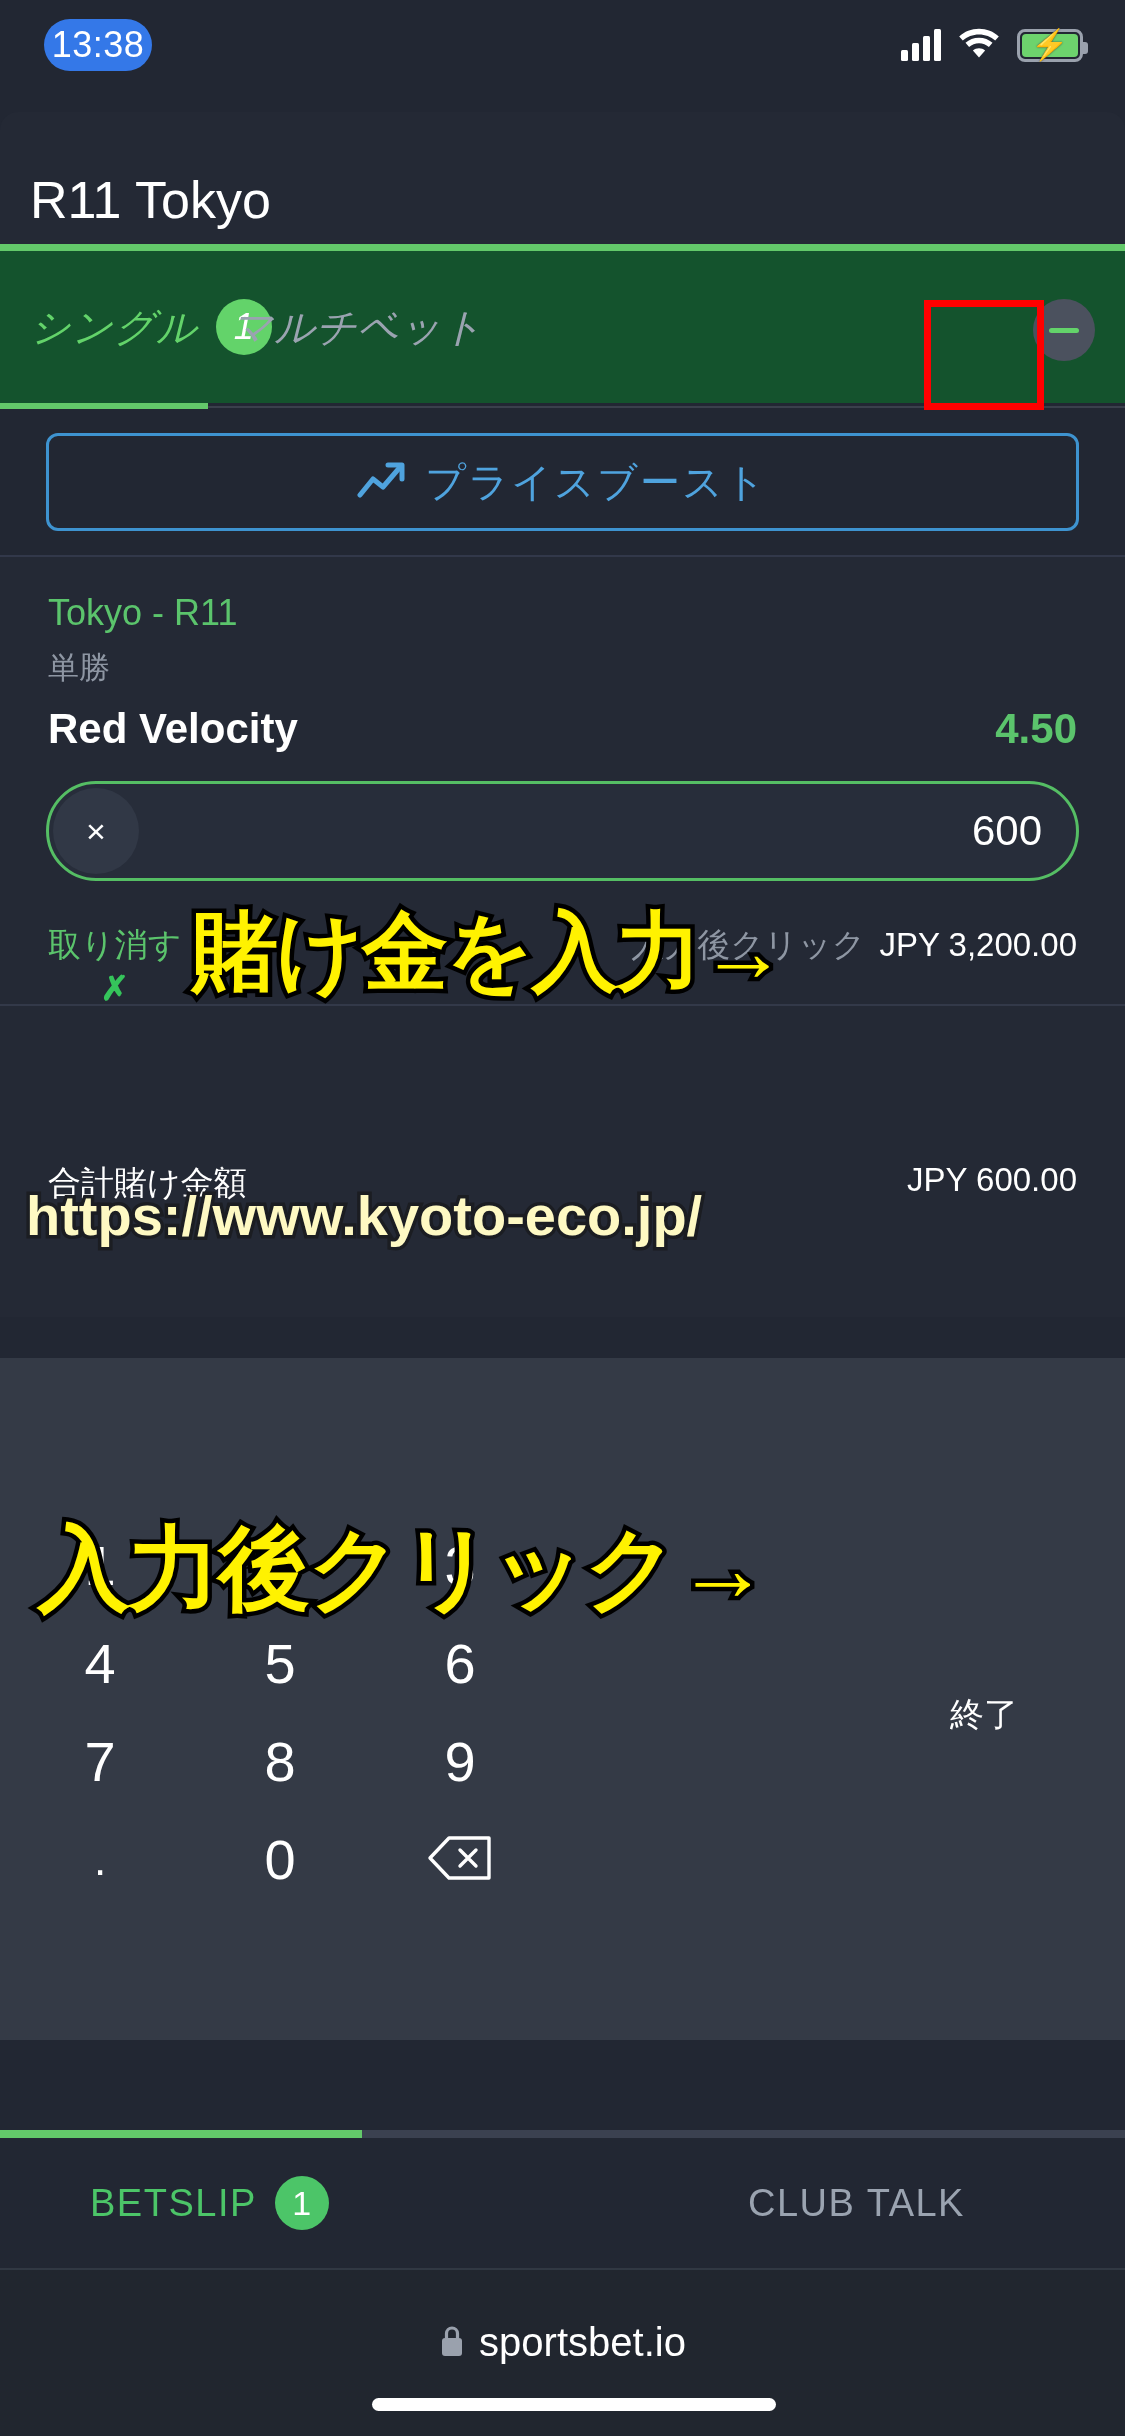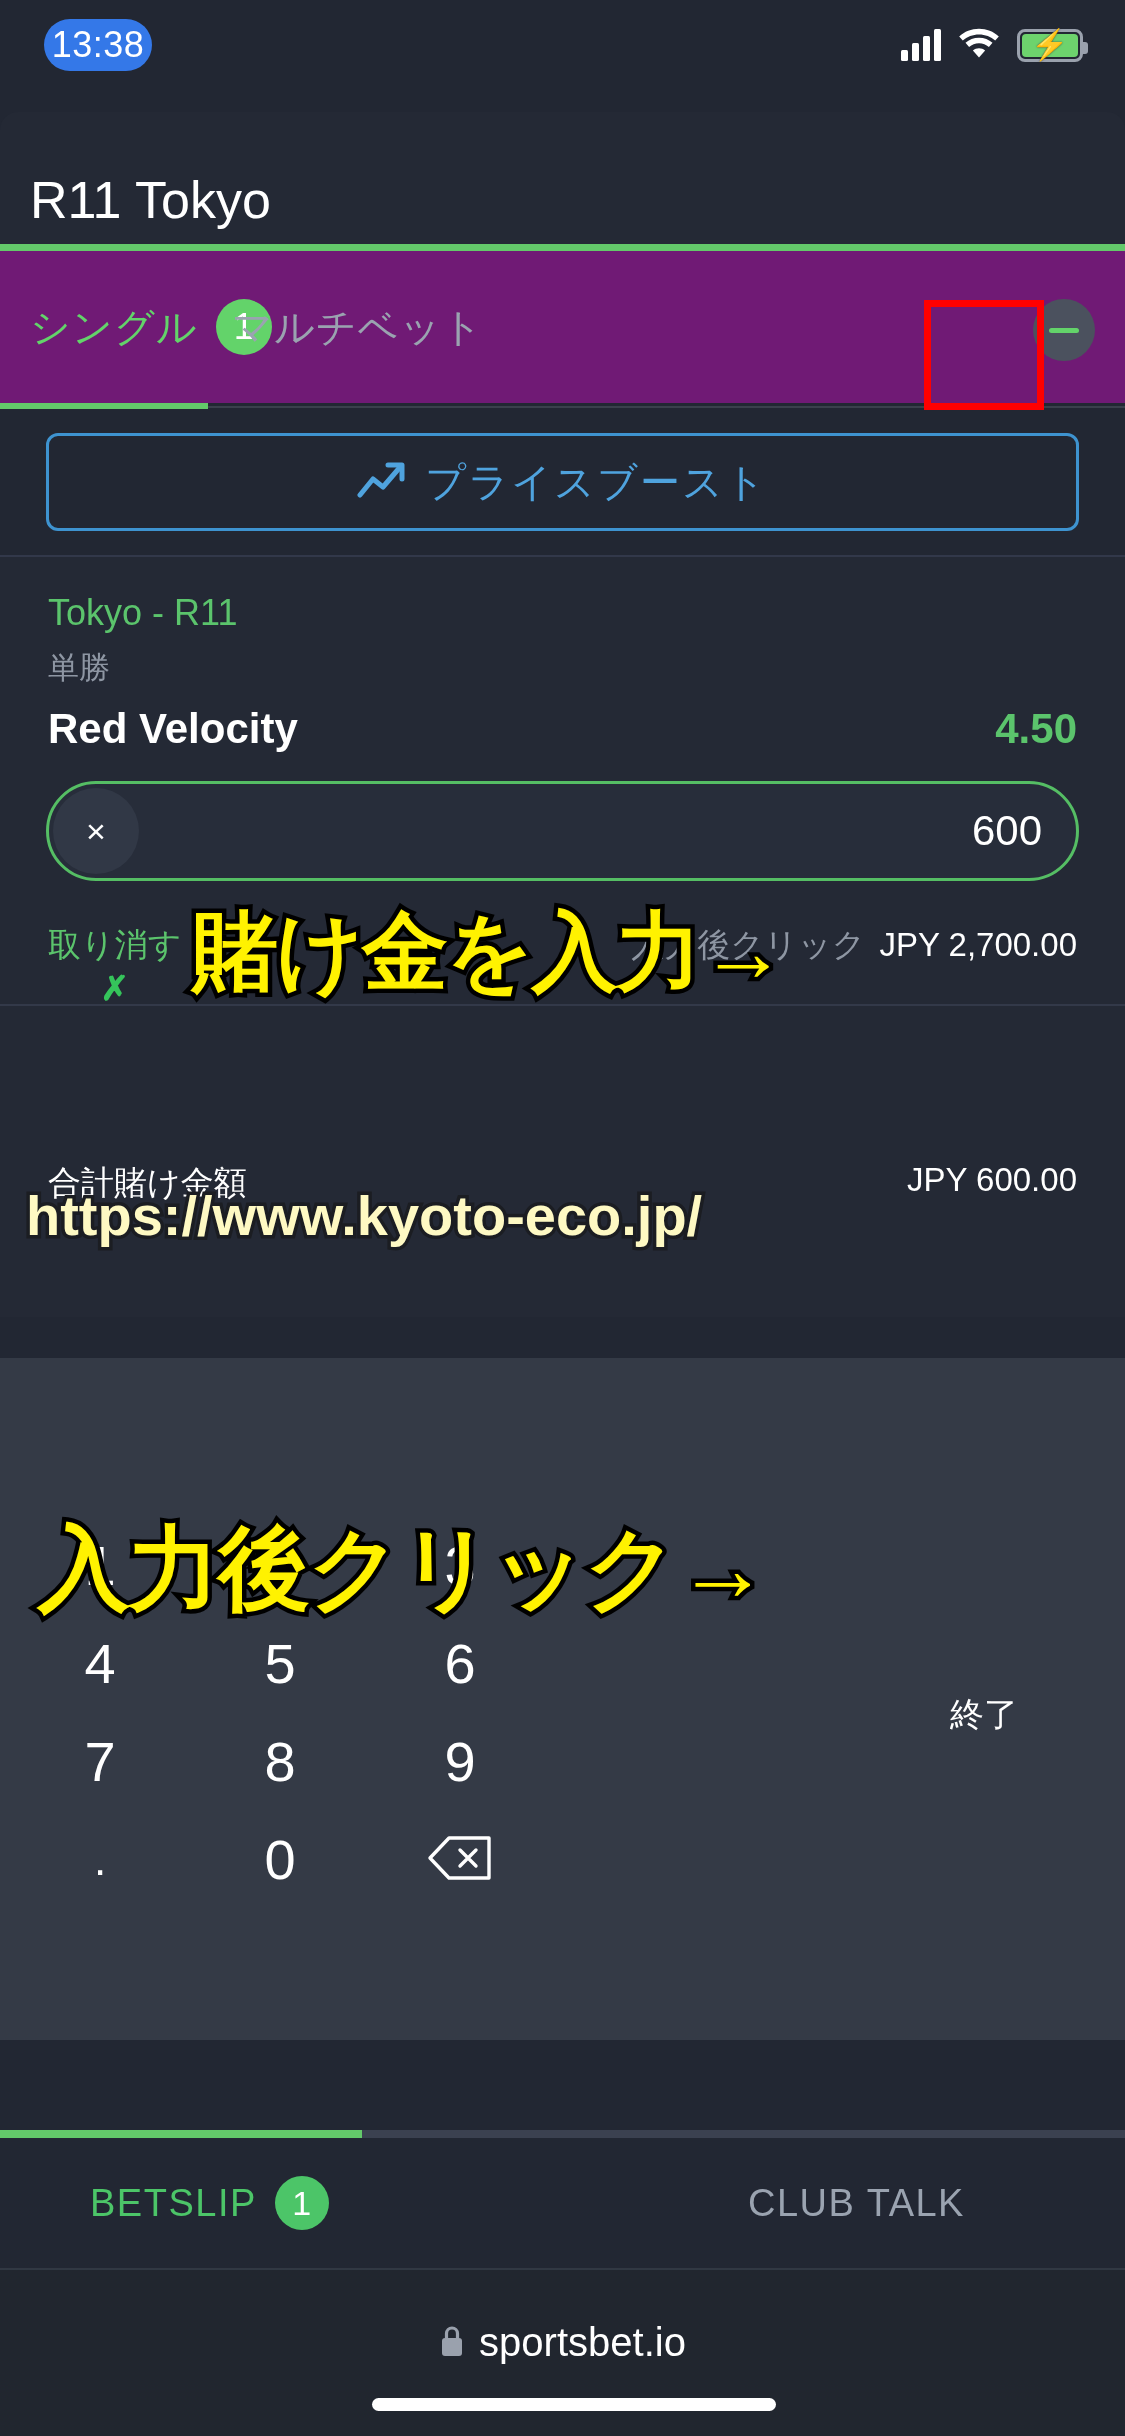--- a/index.html
+++ b/index.html
@@ -115,21 +115,22 @@
     left: 0; top: 244px;
     width: 1125px; height: 7px;
     background: #63C96A;
   }
 
   
   .tabbar {
     position: absolute;
     left: 0; top: 251px;
     width: 1125px; height: 152px;
-    background: #701a75;
+    background: #14532d;
+    font-style: italic;
   }
   .tab {
     position: absolute;
     top: 0;
     height: 152px;
     display: flex;
     align-items: center;
     gap: 18px;
   }
   .tab-single { left: 30px; }
@@ -548,21 +549,21 @@
       <div class="stake-clear">×</div>
       <div class="stake-value">600</div>
     </div>
 
     <div class="cancel-link">
       <span class="txt">取り消す</span>
       <span class="x">✗</span>
     </div>
     <div class="payout-row">
       <span class="payout-label">入力後クリック</span>
-      <span class="payout-value">JPY 2,700.00</span>
+      <span class="payout-value">JPY 3,200.00</span>
     </div>
 
     <div class="card-rule"></div>
 
     <div class="total-label">合計賭け金額</div>
     <div class="total-value">JPY 600.00</div>
   </div>
 
   <div class="keyboard">
     <div class="key kbd-col1 kbd-row1">1</div>

